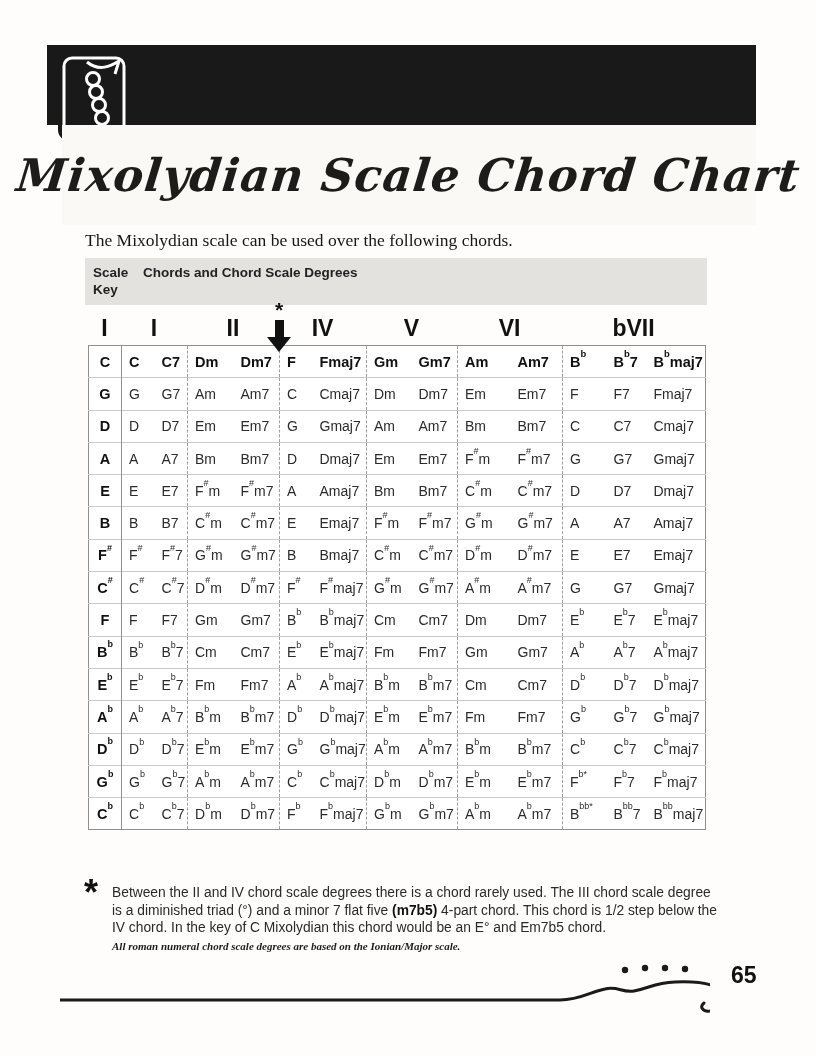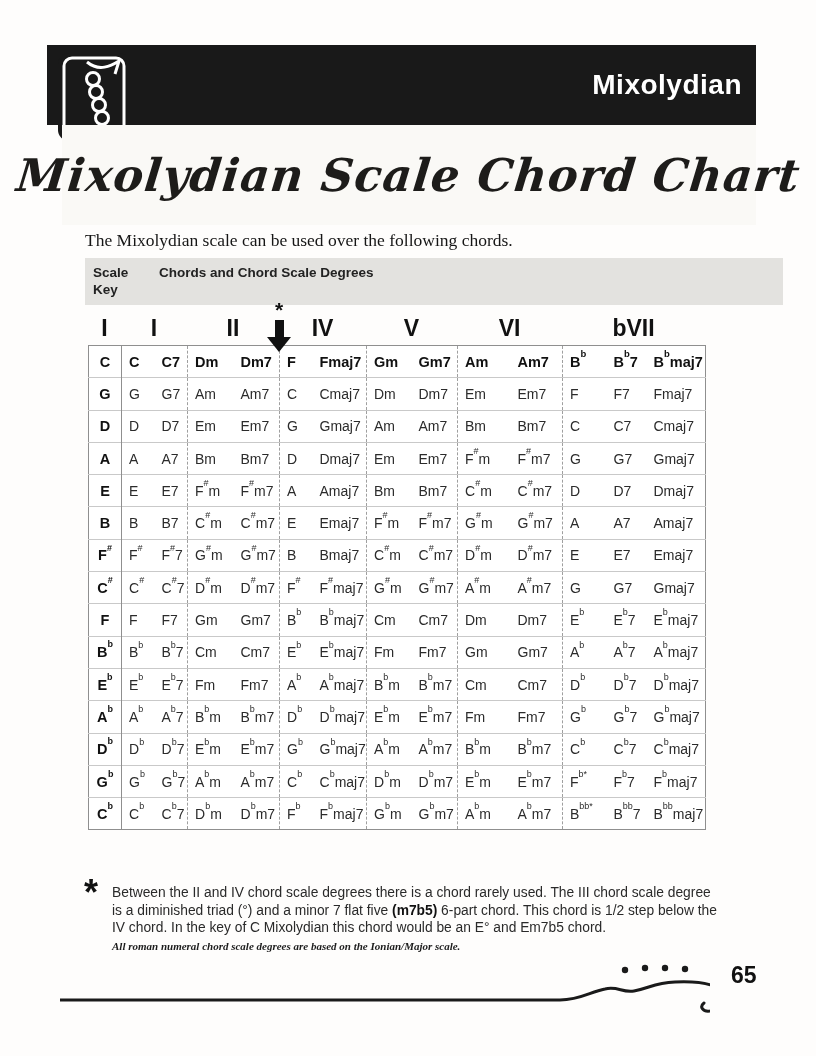--- a/index.html
+++ b/index.html
@@ -30,26 +30,26 @@
   }
 
   
   .intro{
     position:absolute;left:85px;top:230px;
     font-family:"Liberation Serif",serif;font-size:17.5px;color:#161616;
   }
 
   
   .col-banner{
-    position:absolute;left:85px;top:258px;width:698px;height:47px;
+    position:absolute;left:85px;top:258px;width:622px;height:47px;
     background:#e3e2df;display:flex;align-items:flex-start;
     font-weight:bold;font-size:13.5px;color:#222;
   }
   .col-banner .key-lbl{margin:6px 0 0 8px;line-height:17px;width:50px;}
-  .col-banner .deg-lbl{margin:6px 0 0 16px;line-height:17px;}
+  .col-banner .deg-lbl{margin:6px 0 0 0;line-height:17px;}
 
   
   .numerals{
     position:absolute;left:88px;top:303px;width:617px;height:42px;
     display:flex;align-items:flex-end;font-weight:bold;font-size:23px;color:#111;
   }
   .numerals .seg{text-align:center;padding-bottom:3px;}
   .seg.w-key{width:33px;} .seg.w-i{width:66px;} .seg.w-ii{width:92px;}
   .seg.w-iv{width:87px;} .seg.w-v{width:91px;} .seg.w-vi{width:105px;margin-top:24px;} .seg.w-bvii{width:143px;margin-top:37px;}
 
@@ -114,21 +114,20 @@
     <svg class="corner-icon" viewBox="0 0 74 90">
       <rect x="1" y="1" width="72" height="88" rx="11" fill="#191919"></rect>
       <rect x="7" y="6" width="60" height="78" rx="8" fill="none" stroke="#ffffff" stroke-width="3"></rect>
       <path d="M30 10 C42 20 54 14 62 9 L58 22" fill="none" stroke="#ffffff" stroke-width="3" stroke-linejoin="round"></path>
       <circle cx="36" cy="27" r="6.5" fill="#191919" stroke="#ffffff" stroke-width="3"></circle>
       <circle cx="39" cy="40" r="6.5" fill="#191919" stroke="#ffffff" stroke-width="3"></circle>
       <circle cx="42" cy="53" r="6.5" fill="#191919" stroke="#ffffff" stroke-width="3"></circle>
       <circle cx="45" cy="66" r="6.5" fill="#191919" stroke="#ffffff" stroke-width="3"></circle>
       <path d="M48 72 C44 78 52 82 60 84" fill="none" stroke="#ffffff" stroke-width="3" stroke-linecap="round"></path>
     </svg>
-    <div class="tab-title">Mixolydian</div>
   </div>
 
   <div class="title-band">
     <div class="script-title">Mixolydian Scale Chord Chart</div>
   </div>
 
   <div class="intro">The Mixolydian scale can be used over the following chords.</div>
 
   <div class="col-banner">
     <div class="key-lbl">
@@ -408,21 +407,21 @@
           <td class="grp">A<sup>b</sup>m</td>
           <td>A<sup>b</sup>m7</td>
           <td class="grp">B<sup>bb*</sup></td>
           <td>B<sup>bb</sup>7</td>
           <td>B<sup>bb</sup>maj7</td>
         </tr>
       </tbody>
   </table>
 
   <div class="fn-star">*</div>
-  <div class="footnote"><span>Between the II and IV chord scale degrees there is a chord rarely used. The III chord scale degree is a diminished triad (°) and a minor 7 flat five </span><b>(m7b5)</b><span> 6-part chord. This chord is 1/2 step below the IV chord. In the key of C Mixolydian this chord would be an E° and Em7b5 chord.</span></div>
+  <div class="footnote"><span>Between the II and IV chord scale degrees there is a chord rarely used. The III chord scale degree is a diminished triad (°) and a minor 7 flat five </span><b>(m7b5)</b><span> 4-part chord. This chord is 1/2 step below the IV chord. In the key of C Mixolydian this chord would be an E° and Em7b5 chord.</span></div>
   <div class="fn-note">All roman numeral chord scale degrees are based on the Ionian/Major scale.</div>
 
   <svg class="footer-doodle" viewBox="0 0 650 58">
     <path d="M0 42 L500 42 C520 42 530 34 545 31 C558 28 562 35 574 33 C590 30 594 25 615 24 C640 23 655 26 660 33 C664 41 660 51 650 53 C643 54 639 49 644 45" fill="none" stroke="#1a1a1a" stroke-width="3" stroke-linecap="round"></path>
     <circle cx="565" cy="12" r="3.2" fill="#1a1a1a"></circle>
     <circle cx="585" cy="10" r="3.2" fill="#1a1a1a"></circle>
     <circle cx="605" cy="10" r="3.2" fill="#1a1a1a"></circle>
     <circle cx="625" cy="11" r="3.2" fill="#1a1a1a"></circle>
   </svg>
   <div class="page-number">65</div>

